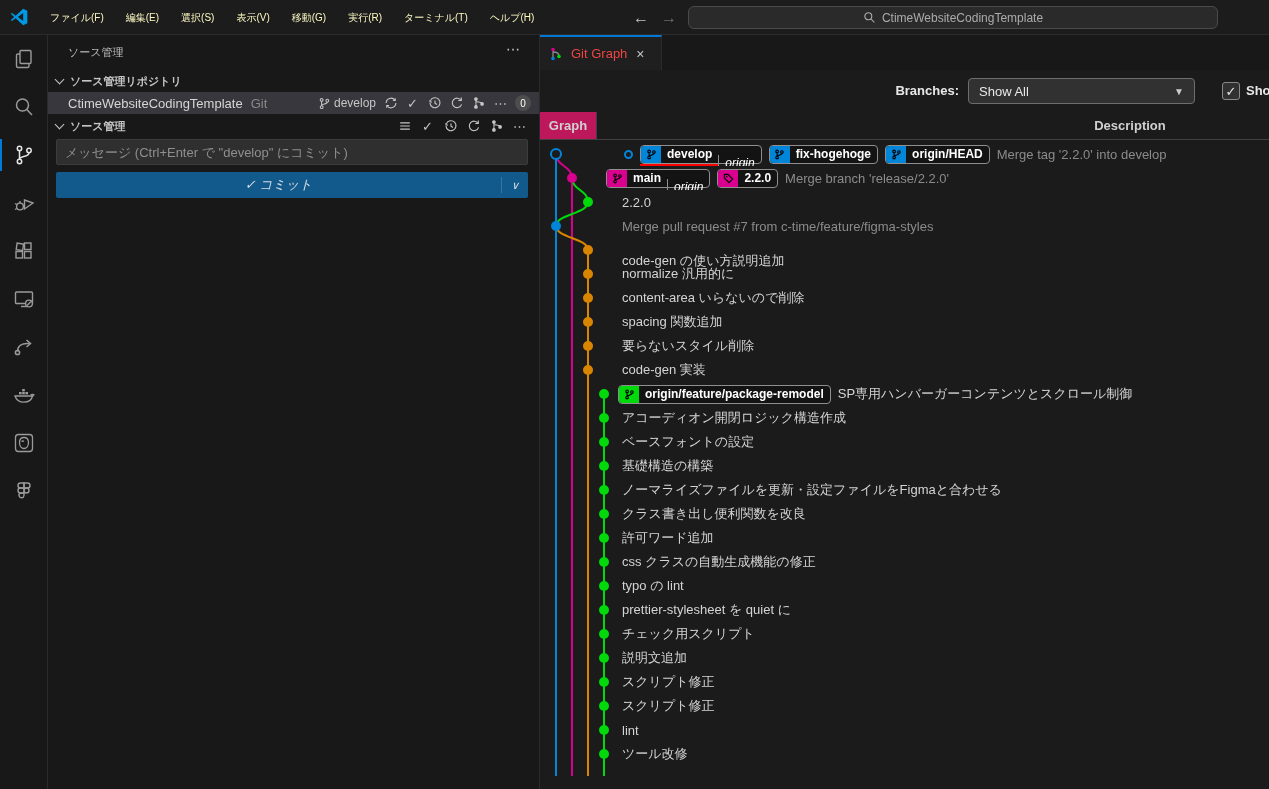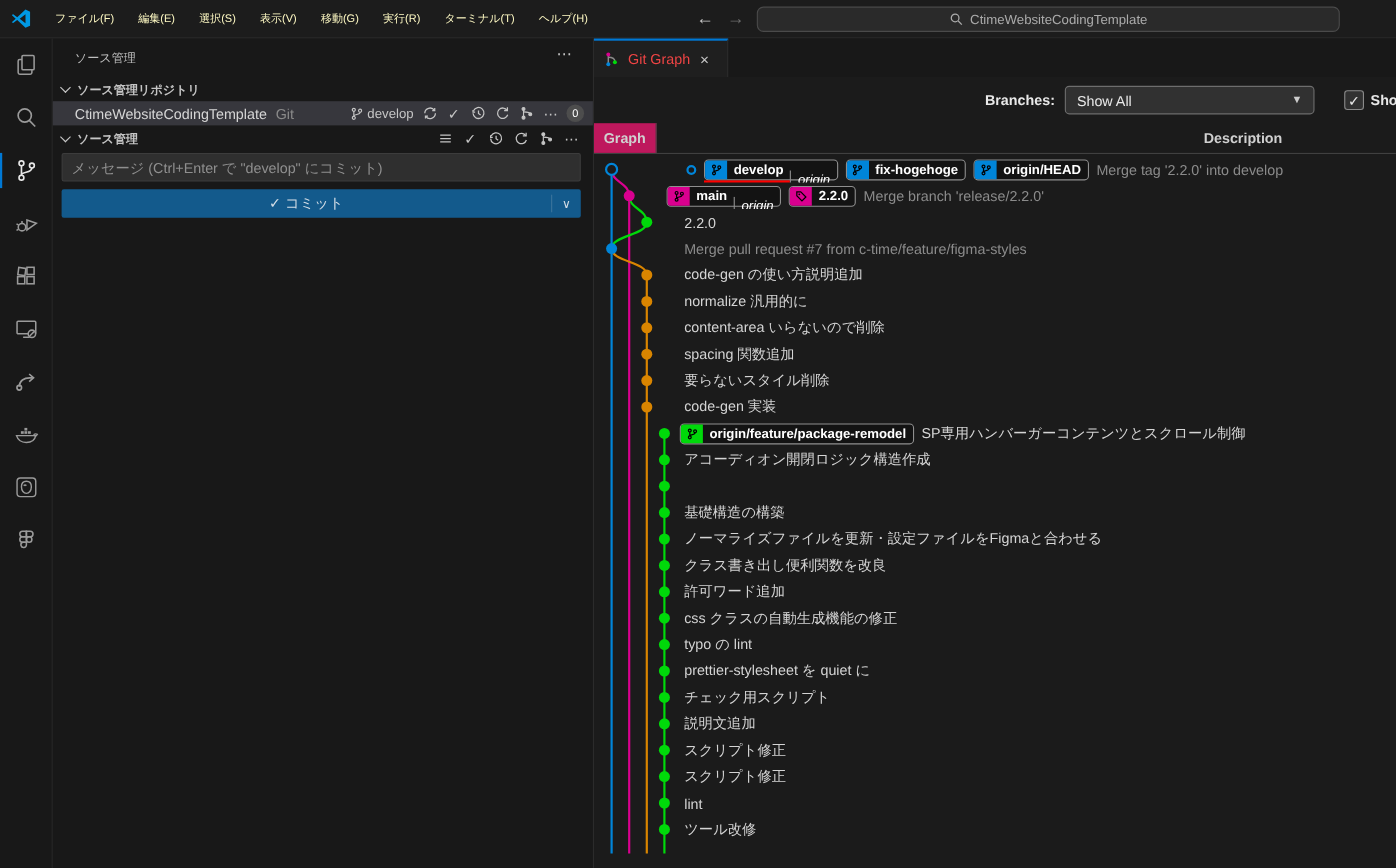--- a/index.html
+++ b/index.html
@@ -32,21 +32,21 @@
   .repo-row { position:absolute; left:0; top:57px; width:100%; height:22px; background:#37373d; display:flex; align-items:center; font-size:13px; }
   .repo-name { margin-left:20px; color:#d6d6d6; white-space:nowrap; }
   .repo-type { margin-left:8px; color:#8a8a8a; font-size:13px;text-align:center; }
   .repo-actions { margin-left:auto; margin-right:8px; display:flex; align-items:center; gap:7px; color:#c5c5c5; font-size:12px; }
   .mini-ic { width:15px; height:15px; display:inline-flex; align-items:center; justify-content:center; color:#c5c5c5; font-size:13px; }
   .branch-mini { display:flex; align-items:center; gap:3px; }
   .count-badge { min-width:16px; height:16px; border-radius:9px; background:#4d4d4d; color:#fff; font-size:10px; display:flex; align-items:center; justify-content:center; padding:0 4px; }
   .scm-actions { margin-left:auto; margin-right:12px; display:flex; align-items:center; gap:8px; font-weight:normal; }
   .commit-input { position:absolute; left:8px; top:104px; width:472px; height:26px; background:#2f2f2f; border:1px solid #3c3c3c; border-radius:2px; color:#bdbdbd; font-size:13px; padding:0 8px; outline:none; }
   .commit-input::placeholder { color:#8f8f8f; }
-  .commit-btn { position:absolute; left:8px; top:137px; width:472px; height:26px; background:#135a8c; border-radius:2px; display:flex; align-items:center; color:#d3dde6; font-size:13px; }
+  .commit-btn { position:absolute; left:8px; top:137px; width:472px; height:26px; background:#135a8c; border-radius:2px; display:flex; align-items:center; color:#d3dde6; font-size:13px;font-style:italic; }
   .commit-btn .lbl { flex:1; text-align:center; }
   .commit-btn .split { width:1px; height:16px; background:#3b749c; }
   .commit-btn .dd { width:26px; text-align:center; font-size:11px; }
 
   
   .panel { position:absolute; left:540px; top:35px; width:729px; height:754px; background:#1b1b1b; }
   .tabbar { position:absolute; left:0; top:0; width:729px; height:35px; background:#181818; }
   .tab { position:absolute; left:0; top:0; width:122px; height:35px; background:#1f1f1f; border-top:2px solid #0078d4; border-right:1px solid #2b2b2b; display:flex; align-items:center; gap:7px; padding:0 8px; }
   .tab-label { color:#ef4444; font-size:13px; white-space:nowrap; }
   .tab-close { color:#c5c5c5; font-size:14px; margin-left:2px; }
@@ -430,21 +430,21 @@
               </span>
             </span>
             <span class="commit-msg">Merge branch 'release/2.2.0'</span>
           </div>
           <div class="commit-row" style="top: 48px; padding-left: 82px;">
             <span class="commit-msg">2.2.0</span>
           </div>
           <div class="commit-row dim" style="top: 72px; padding-left: 82px;">
             <span class="commit-msg">Merge pull request #7 from c-time/feature/figma-styles</span>
           </div>
-          <div class="commit-row" style="top: 96px; padding-left: 82px;">
+          <div class="commit-row" style="top: 107px; padding-left: 82px;">
             <span class="commit-msg">code-gen の使い方説明追加</span>
           </div>
           <div class="commit-row" style="top: 120px; padding-left: 82px;">
             <span class="commit-msg">normalize 汎用的に</span>
           </div>
           <div class="commit-row" style="top: 144px; padding-left: 82px;">
             <span class="commit-msg">content-area いらないので削除</span>
           </div>
           <div class="commit-row" style="top: 168px; padding-left: 82px;">
             <span class="commit-msg">spacing 関数追加</span>
@@ -467,20 +467,23 @@
                   </svg>
                 </span>
                 <span class="ref-name">origin/feature/package-remodel</span>
               </span>
             </span>
             <span class="commit-msg">SP専用ハンバーガーコンテンツとスクロール制御</span>
           </div>
           <div class="commit-row" style="top: 264px; padding-left: 82px;">
             <span class="commit-msg">アコーディオン開閉ロジック構造作成</span>
           </div>
+          <div class="commit-row" style="top: 288px; padding-left: 82px;">
+            <span class="commit-msg">ベースフォントの設定</span>
+          </div>
           <div class="commit-row" style="top: 312px; padding-left: 82px;">
             <span class="commit-msg">基礎構造の構築</span>
           </div>
           <div class="commit-row" style="top: 336px; padding-left: 82px;">
             <span class="commit-msg">ノーマライズファイルを更新・設定ファイルをFigmaと合わせる</span>
           </div>
           <div class="commit-row" style="top: 360px; padding-left: 82px;">
             <span class="commit-msg">クラス書き出し便利関数を改良</span>
           </div>
           <div class="commit-row" style="top: 384px; padding-left: 82px;">

